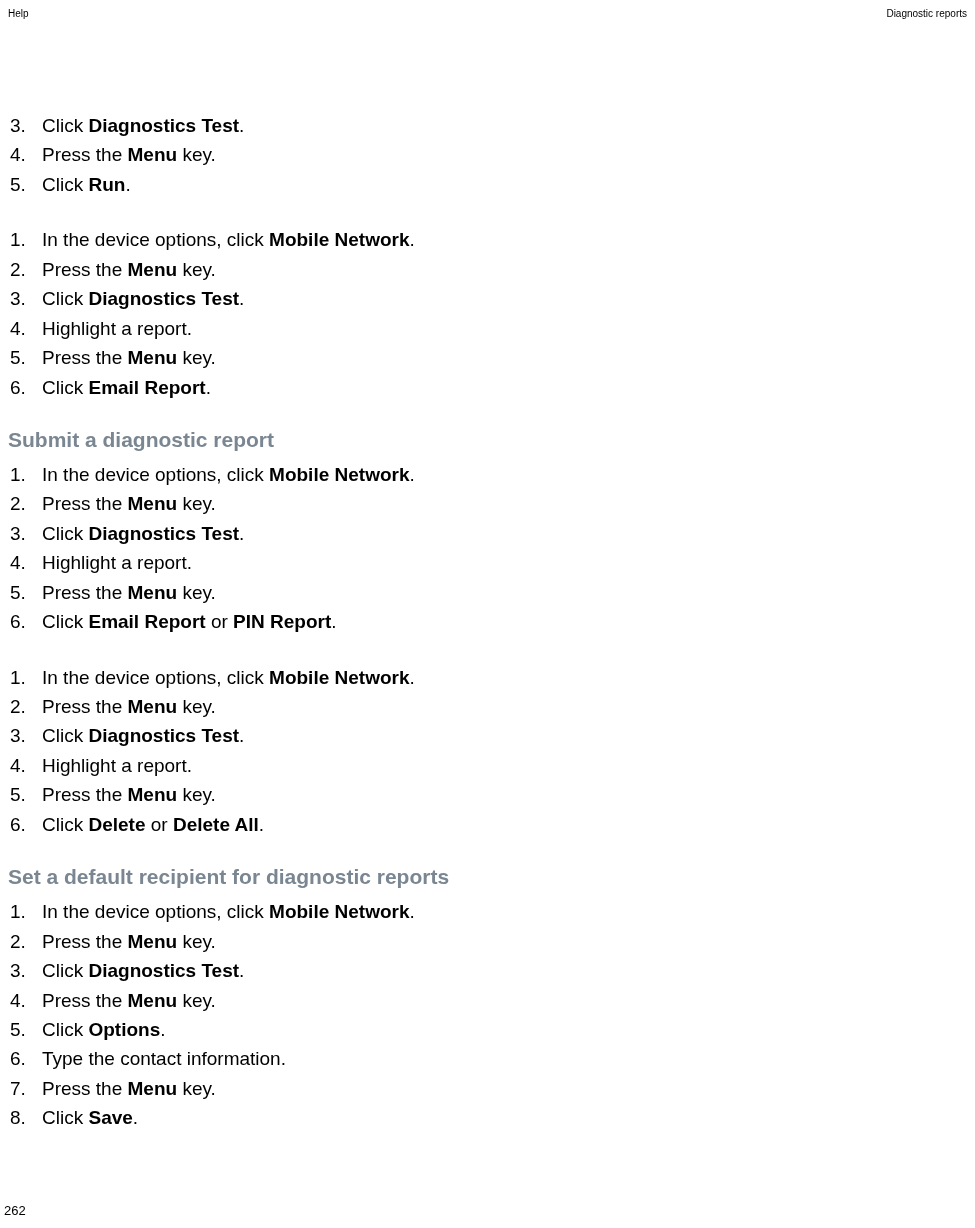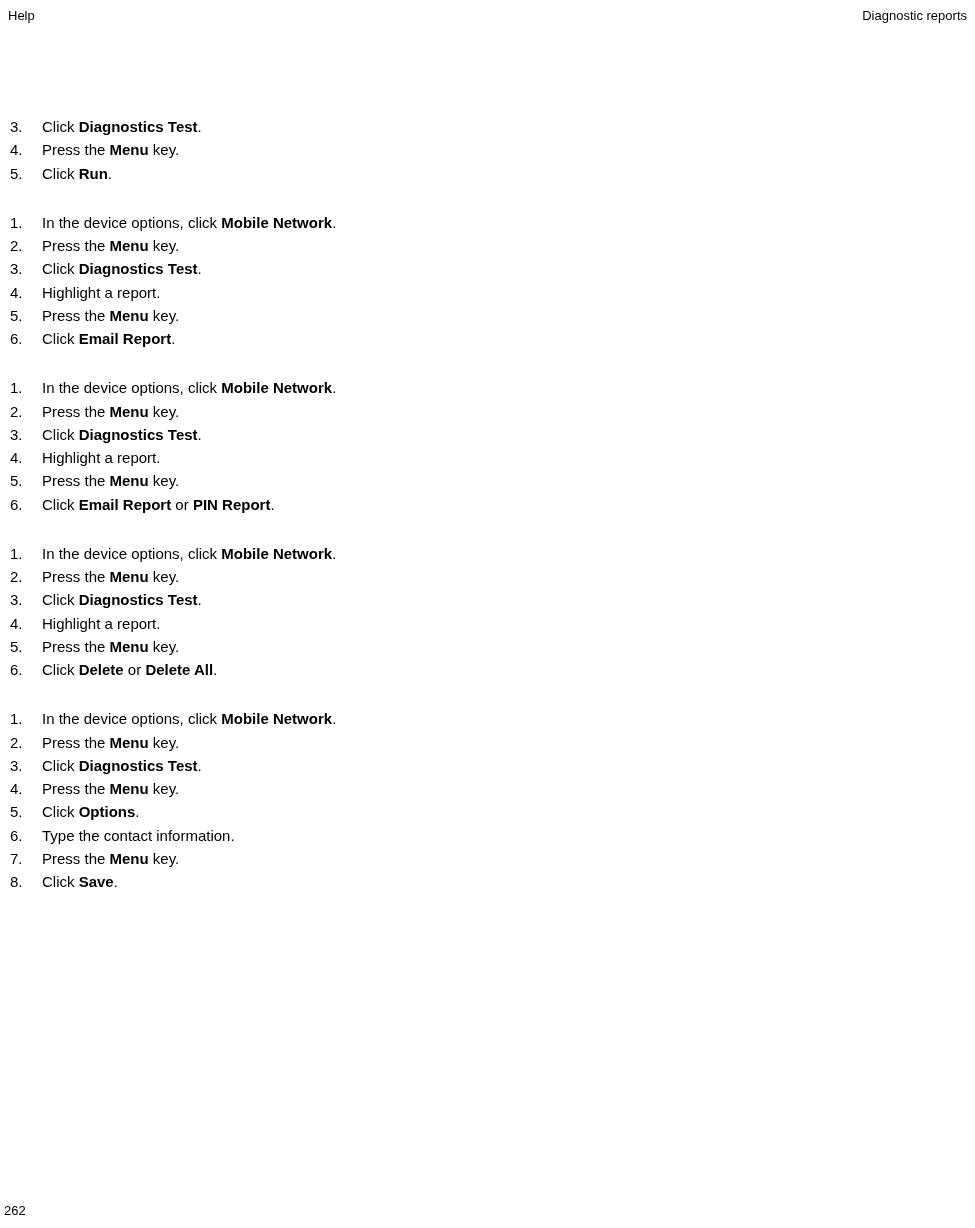--- a/index.html
+++ b/index.html
@@ -8,37 +8,37 @@
       height: 1228px;
       background: #fff;
       font-family: -apple-system, BlinkMacSystemFont, "Segoe UI", Arial, sans-serif;
       color: #000;
       position: relative;
       padding: 8px 4px;
     }
     .header-row {
       display: flex;
       justify-content: space-between;
-      font-size: 13px;
+      font-size: 10px;
       font-weight: 400;
       padding: 0 4px;
       margin-bottom: 92px;
     }
     .content {
       padding: 0 4px;
     }
     ol {
       list-style: none;
       counter-reset: item;
       margin-bottom: 26px;
     }
     ol.start-3 { counter-reset: item 2; }
     ol li {
       counter-increment: item;
-      font-size: 15px;
+      font-size: 19px;
       line-height: 1.55;
       padding-left: 34px;
       position: relative;
     }
     ol li::before {
       content: counter(item) ".";
       position: absolute;
       left: 2px;
       top: 0;
     }
@@ -80,36 +80,38 @@
 
   <div id="sections-container">
       <ol>
         <li>In the device options, click <b>Mobile Network</b>.</li>
         <li>Press the <b>Menu</b> key.</li>
         <li>Click <b>Diagnostics Test</b>.</li>
         <li>Highlight a report.</li>
         <li>Press the <b>Menu</b> key.</li>
         <li>Click <b>Email Report</b>.</li>
       </ol>
+      <div class="section-heading">Submit a diagnostic report</div>
       <ol>
         <li>In the device options, click <b>Mobile Network</b>.</li>
         <li>Press the <b>Menu</b> key.</li>
         <li>Click <b>Diagnostics Test</b>.</li>
         <li>Highlight a report.</li>
         <li>Press the <b>Menu</b> key.</li>
         <li>Click <b>Email Report</b> or <b>PIN Report</b>.</li>
       </ol>
       <ol>
         <li>In the device options, click <b>Mobile Network</b>.</li>
         <li>Press the <b>Menu</b> key.</li>
         <li>Click <b>Diagnostics Test</b>.</li>
         <li>Highlight a report.</li>
         <li>Press the <b>Menu</b> key.</li>
         <li>Click <b>Delete</b> or <b>Delete All</b>.</li>
       </ol>
+      <div class="section-heading">Set a default recipient for diagnostic reports</div>
       <ol>
         <li>In the device options, click <b>Mobile Network</b>.</li>
         <li>Press the <b>Menu</b> key.</li>
         <li>Click <b>Diagnostics Test</b>.</li>
         <li>Press the <b>Menu</b> key.</li>
         <li>Click <b>Options</b>.</li>
         <li>Type the contact information.</li>
         <li>Press the <b>Menu</b> key.</li>
         <li>Click <b>Save</b>.</li>
       </ol>

